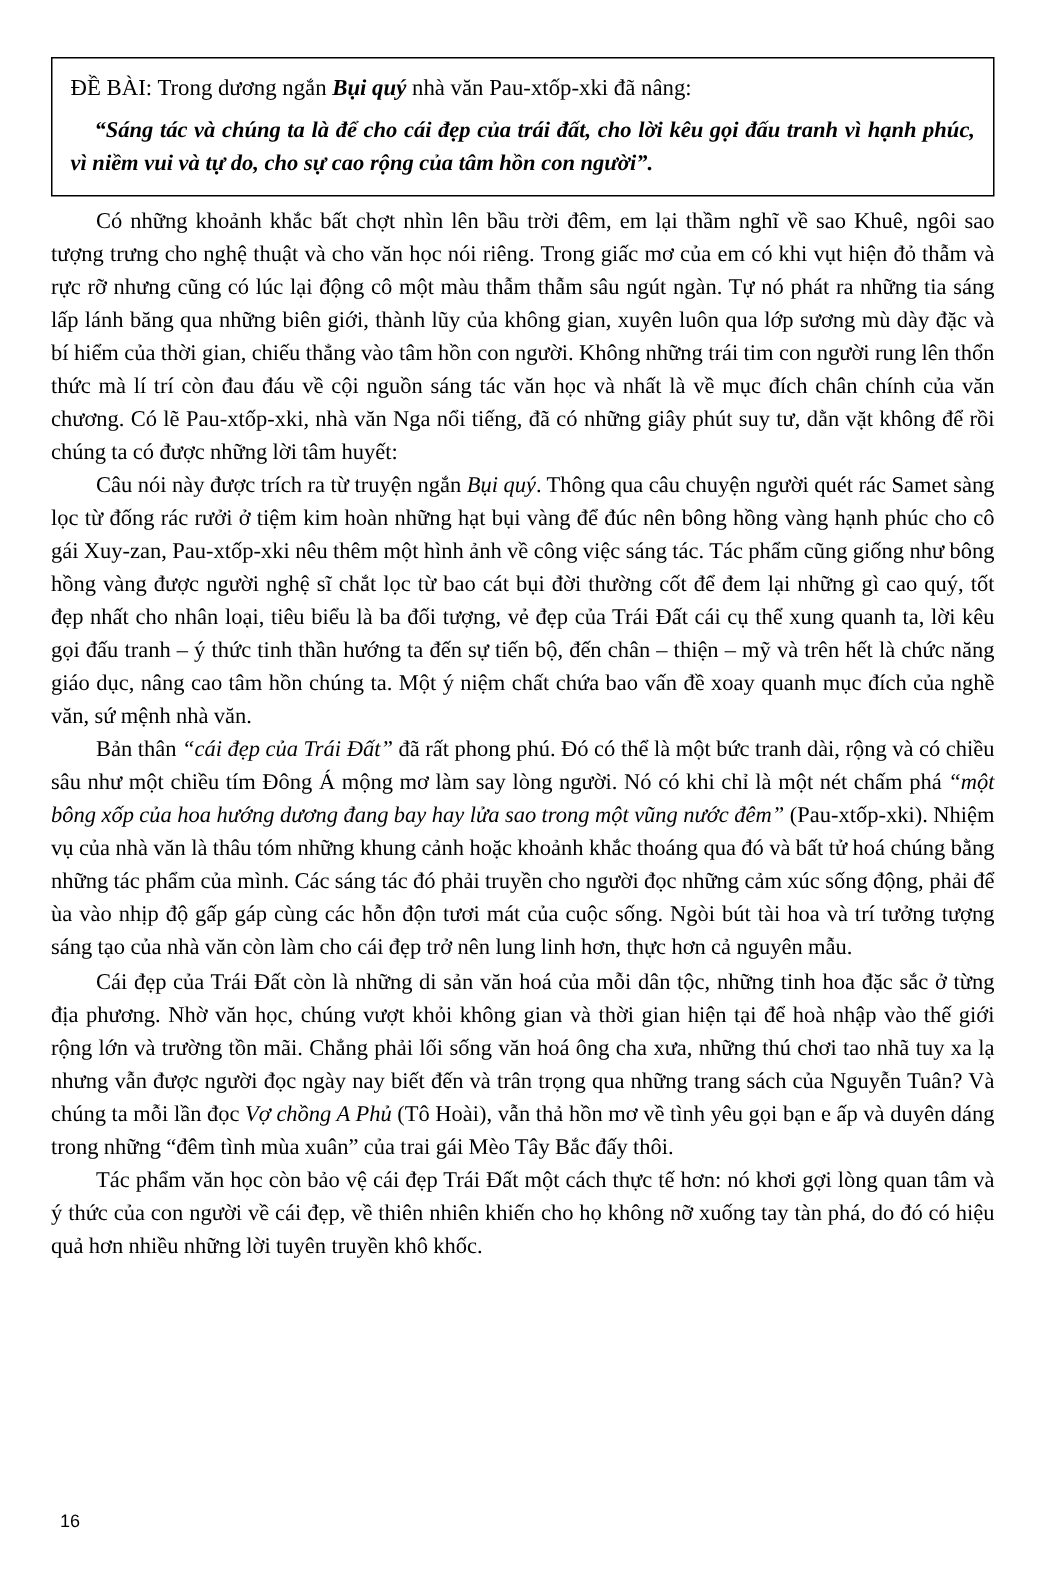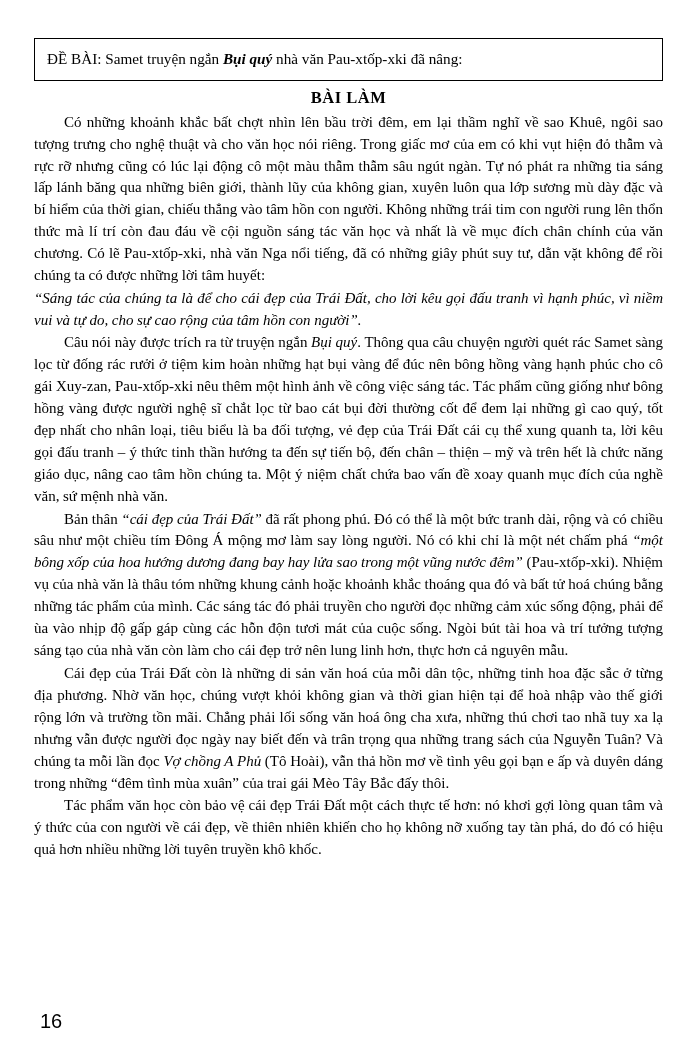--- a/index.html
+++ b/index.html
@@ -71,41 +71,40 @@
   }
   .body-text p.noindent {
     text-indent: 0;
   }
   .it {
     font-style: italic;
   }
   .page-number {
     position: absolute;
     left: 40px;
-    bottom: 16px;
-    font-size: 20px;
+    bottom: 28px;
+    font-size: 12px;
     font-family: "Liberation Sans", sans-serif;
     font-weight: normal;
   }
 </style>
 </head>
 <body>
 
 <div class="page">
 
   <div class="topic-box">
-    <p class="topic-line"><span class="topic-label">ĐỀ BÀI:</span><span> Samet truyện ngắn </span><span class="topic-title-italic">Bụi quý</span><span> nhà văn Pau-xtốp-xki đã nâng:</span></p>
+    <p class="topic-line"><span class="topic-label">ĐỀ BÀI:</span><span> Trong dương ngắn </span><span class="topic-title-italic">Bụi quý</span><span> nhà văn Pau-xtốp-xki đã nâng:</span></p>
+    <p class="topic-quote">“Sáng tác và chúng ta là để cho cái đẹp của trái đất, cho lời kêu gọi đấu tranh vì hạnh phúc, vì niềm vui và tự do, cho sự cao rộng của tâm hồn con người”.</p>
   </div>
 
-  <div class="section-heading">BÀI LÀM</div>
 
   <div class="body-text">
     <p><span>Có những khoảnh khắc bất chợt nhìn lên bầu trời đêm, em lại thầm nghĩ về sao Khuê, ngôi sao tượng trưng cho nghệ thuật và cho văn học nói riêng. Trong giấc mơ của em có khi vụt hiện đỏ thẫm và rực rỡ nhưng cũng có lúc lại động cô một màu thẫm thẫm sâu ngút ngàn. Tự nó phát ra những tia sáng lấp lánh băng qua những biên giới, thành lũy của không gian, xuyên luôn qua lớp sương mù dày đặc và bí hiểm của thời gian, chiếu thẳng vào tâm hồn con người. Không những trái tim con người rung lên thổn thức mà lí trí còn đau đáu về cội nguồn sáng tác văn học và nhất là về mục đích chân chính của văn chương. Có lẽ Pau-xtốp-xki, nhà văn Nga nổi tiếng, đã có những giây phút suy tư, dằn vặt không để rồi chúng ta có được những lời tâm huyết:</span></p>
 
-    <p class="noindent"><span class="it">“Sáng tác của chúng ta là để cho cái đẹp của Trái Đất, cho lời kêu gọi đấu tranh vì hạnh phúc, vì niềm vui và tự do, cho sự cao rộng của tâm hồn con người”.</span></p>
 
     <p><span>Câu nói này được trích ra từ truyện ngắn </span><span class="it">Bụi quý</span><span>. Thông qua câu chuyện người quét rác Samet sàng lọc từ đống rác rưởi ở tiệm kim hoàn những hạt bụi vàng để đúc nên bông hồng vàng hạnh phúc cho cô gái Xuy-zan, Pau-xtốp-xki nêu thêm một hình ảnh về công việc sáng tác. Tác phẩm cũng giống như bông hồng vàng được người nghệ sĩ chắt lọc từ bao cát bụi đời thường cốt để đem lại những gì cao quý, tốt đẹp nhất cho nhân loại, tiêu biểu là ba đối tượng, vẻ đẹp của Trái Đất cái cụ thể xung quanh ta, lời kêu gọi đấu tranh – ý thức tinh thần hướng ta đến sự tiến bộ, đến chân – thiện – mỹ và trên hết là chức năng giáo dục, nâng cao tâm hồn chúng ta. Một ý niệm chất chứa bao vấn đề xoay quanh mục đích của nghề văn, sứ mệnh nhà văn.</span></p>
 
     <p><span>Bản thân </span><span class="it">“cái đẹp của Trái Đất”</span><span> đã rất phong phú. Đó có thể là một bức tranh dài, rộng và có chiều sâu như một chiều tím Đông Á mộng mơ làm say lòng người. Nó có khi chỉ là một nét chấm phá </span><span class="it">“một bông xốp của hoa hướng dương đang bay hay lửa sao trong một vũng nước đêm”</span><span> (Pau-xtốp-xki). Nhiệm vụ của nhà văn là thâu tóm những khung cảnh hoặc khoảnh khắc thoáng qua đó và bất tử hoá chúng bằng những tác phẩm của mình. Các sáng tác đó phải truyền cho người đọc những cảm xúc sống động, phải để ùa vào nhịp độ gấp gáp cùng các hỗn độn tươi mát của cuộc sống. Ngòi bút tài hoa và trí tưởng tượng sáng tạo của nhà văn còn làm cho cái đẹp trở nên lung linh hơn, thực hơn cả nguyên mẫu.</span></p>
 
     <p><span>Cái đẹp của Trái Đất còn là những di sản văn hoá của mỗi dân tộc, những tinh hoa đặc sắc ở từng địa phương. Nhờ văn học, chúng vượt khỏi không gian và thời gian hiện tại để hoà nhập vào thế giới rộng lớn và trường tồn mãi. Chẳng phải lối sống văn hoá ông cha xưa, những thú chơi tao nhã tuy xa lạ nhưng vẫn được người đọc ngày nay biết đến và trân trọng qua những trang sách của Nguyễn Tuân? Và chúng ta mỗi lần đọc </span><span class="it">Vợ chồng A Phủ</span><span> (Tô Hoài), vẫn thả hồn mơ về tình yêu gọi bạn e ấp và duyên dáng trong những “đêm tình mùa xuân” của trai gái Mèo Tây Bắc đấy thôi.</span></p>
 
     <p><span>Tác phẩm văn học còn bảo vệ cái đẹp Trái Đất một cách thực tế hơn: nó khơi gợi lòng quan tâm và ý thức của con người về cái đẹp, về thiên nhiên khiến cho họ không nỡ xuống tay tàn phá, do đó có hiệu quả hơn nhiều những lời tuyên truyền khô khốc.</span></p>
   </div>
 

